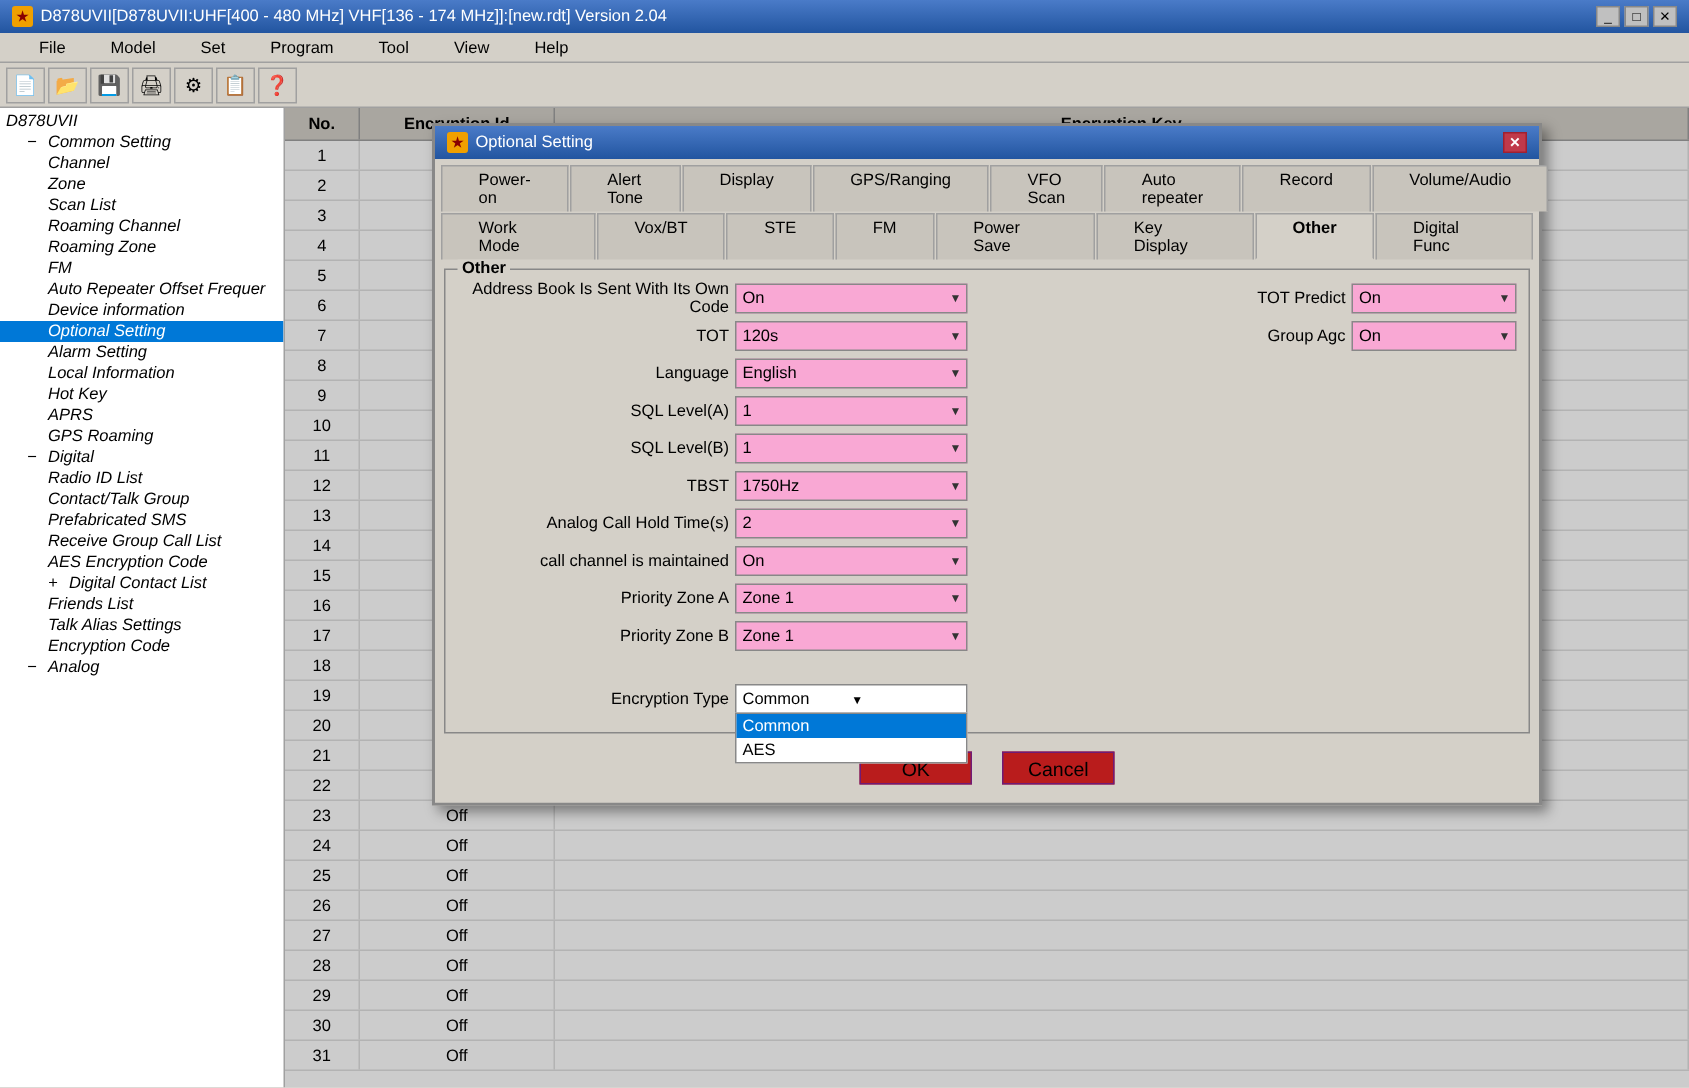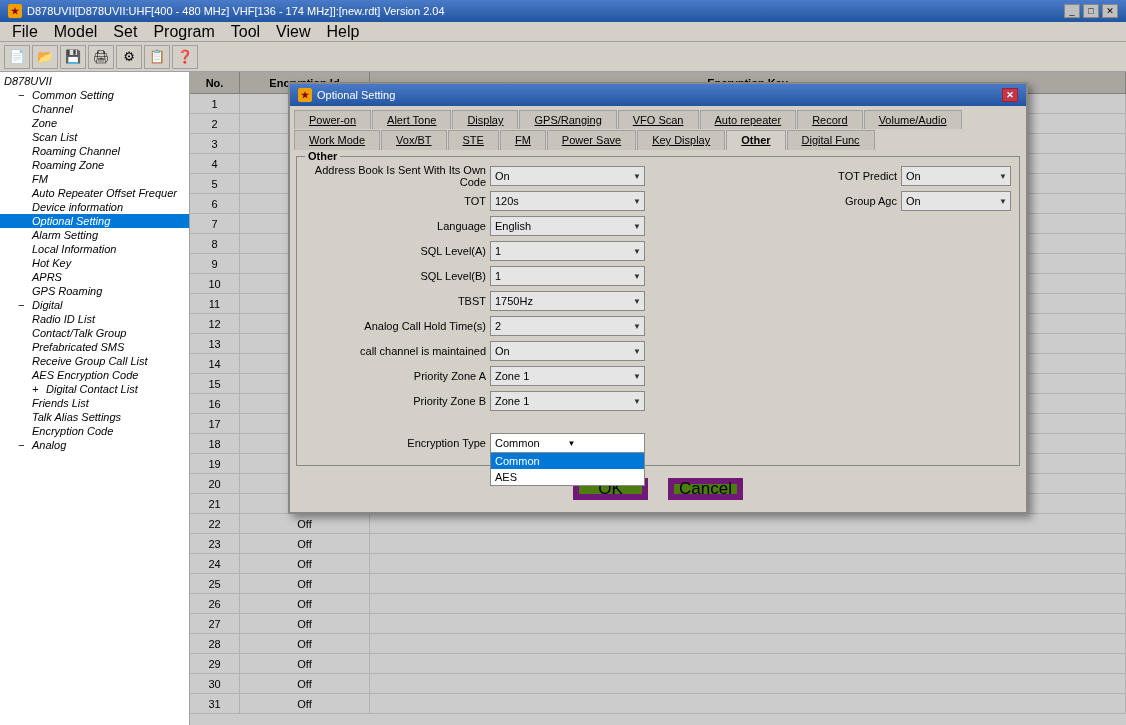--- a/index.html
+++ b/index.html
@@ -54,23 +54,24 @@
     .menu-bar {
       background: #d4d0c8;
       height: 20px;
       display: flex;
       align-items: center;
       padding: 0 4px;
       border-bottom: 1px solid #a0a0a0;
     }
     .menu-item {
       padding: 2px 8px;
-      font-size: 16px;
+      font-size: 11px;
       cursor: pointer;
       color: #000;
+      margin-left: 14px;
     }
 
     
     .toolbar {
       background: #d4d0c8;
       height: 30px;
       display: flex;
       align-items: center;
       padding: 0 4px;
       gap: 2px;
@@ -219,28 +220,27 @@
       gap: 1px;
     }
     .tab-bar-bottom {
       display: flex;
       background: #d4d0c8;
       padding: 0 4px;
       gap: 1px;
       margin-top: 1px;
     }
     .tab {
-      padding: 3px 14px;
+      padding: 3px 24px;
       background: #c8c4bc;
       border: 1px solid #a0a0a0;
       border-bottom: none;
       cursor: pointer;
       font-size: 11px;
       color: #000;
-      text-decoration: underline;
     }
     .tab.active {
       background: #d4d0c8;
       border-bottom: 1px solid #d4d0c8;
       font-weight: bold;
       z-index: 1;
     }
 
     
     .dialog-content {
@@ -303,21 +303,21 @@
       top: 50%;
       transform: translateY(-50%);
       pointer-events: none;
       color: #333;
     }
     .select-wrapper select {
       width: 155px;
       height: 20px;
       font-size: 11px;
       border: 1px solid #888;
-      background: #e5e5e5;
+      background: #f9a8d4;
       padding: 0 18px 0 4px;
       appearance: none;
       -webkit-appearance: none;
     }
     .select-wrapper-sm select { width: 110px; }
 
     
     .dropdown-container {
       position: relative;
     }
@@ -356,23 +356,23 @@
     
     .dialog-buttons {
       display: flex;
       justify-content: center;
       gap: 20px;
       padding: 6px;
     }
     .dialog-btn {
       width: 75px;
       height: 22px;
-      background: #4d7c0f;
-      border: 6px solid #701a75;
-      font-size: 17px;
+      background: #b91c1c;
+      border: 1px solid #701a75;
+      font-size: 13px;
       cursor: pointer;
       display: flex; align-items: center; justify-content: center;
     }
   </style>
 </head>
 <body>
 
 <div class="title-bar">
   <span class="title-bar-icon">★</span>
   <span>D878UVII[D878UVII:UHF[400 - 480 MHz] VHF[136 - 174 MHz]]:[new.rdt] Version 2.04</span>

